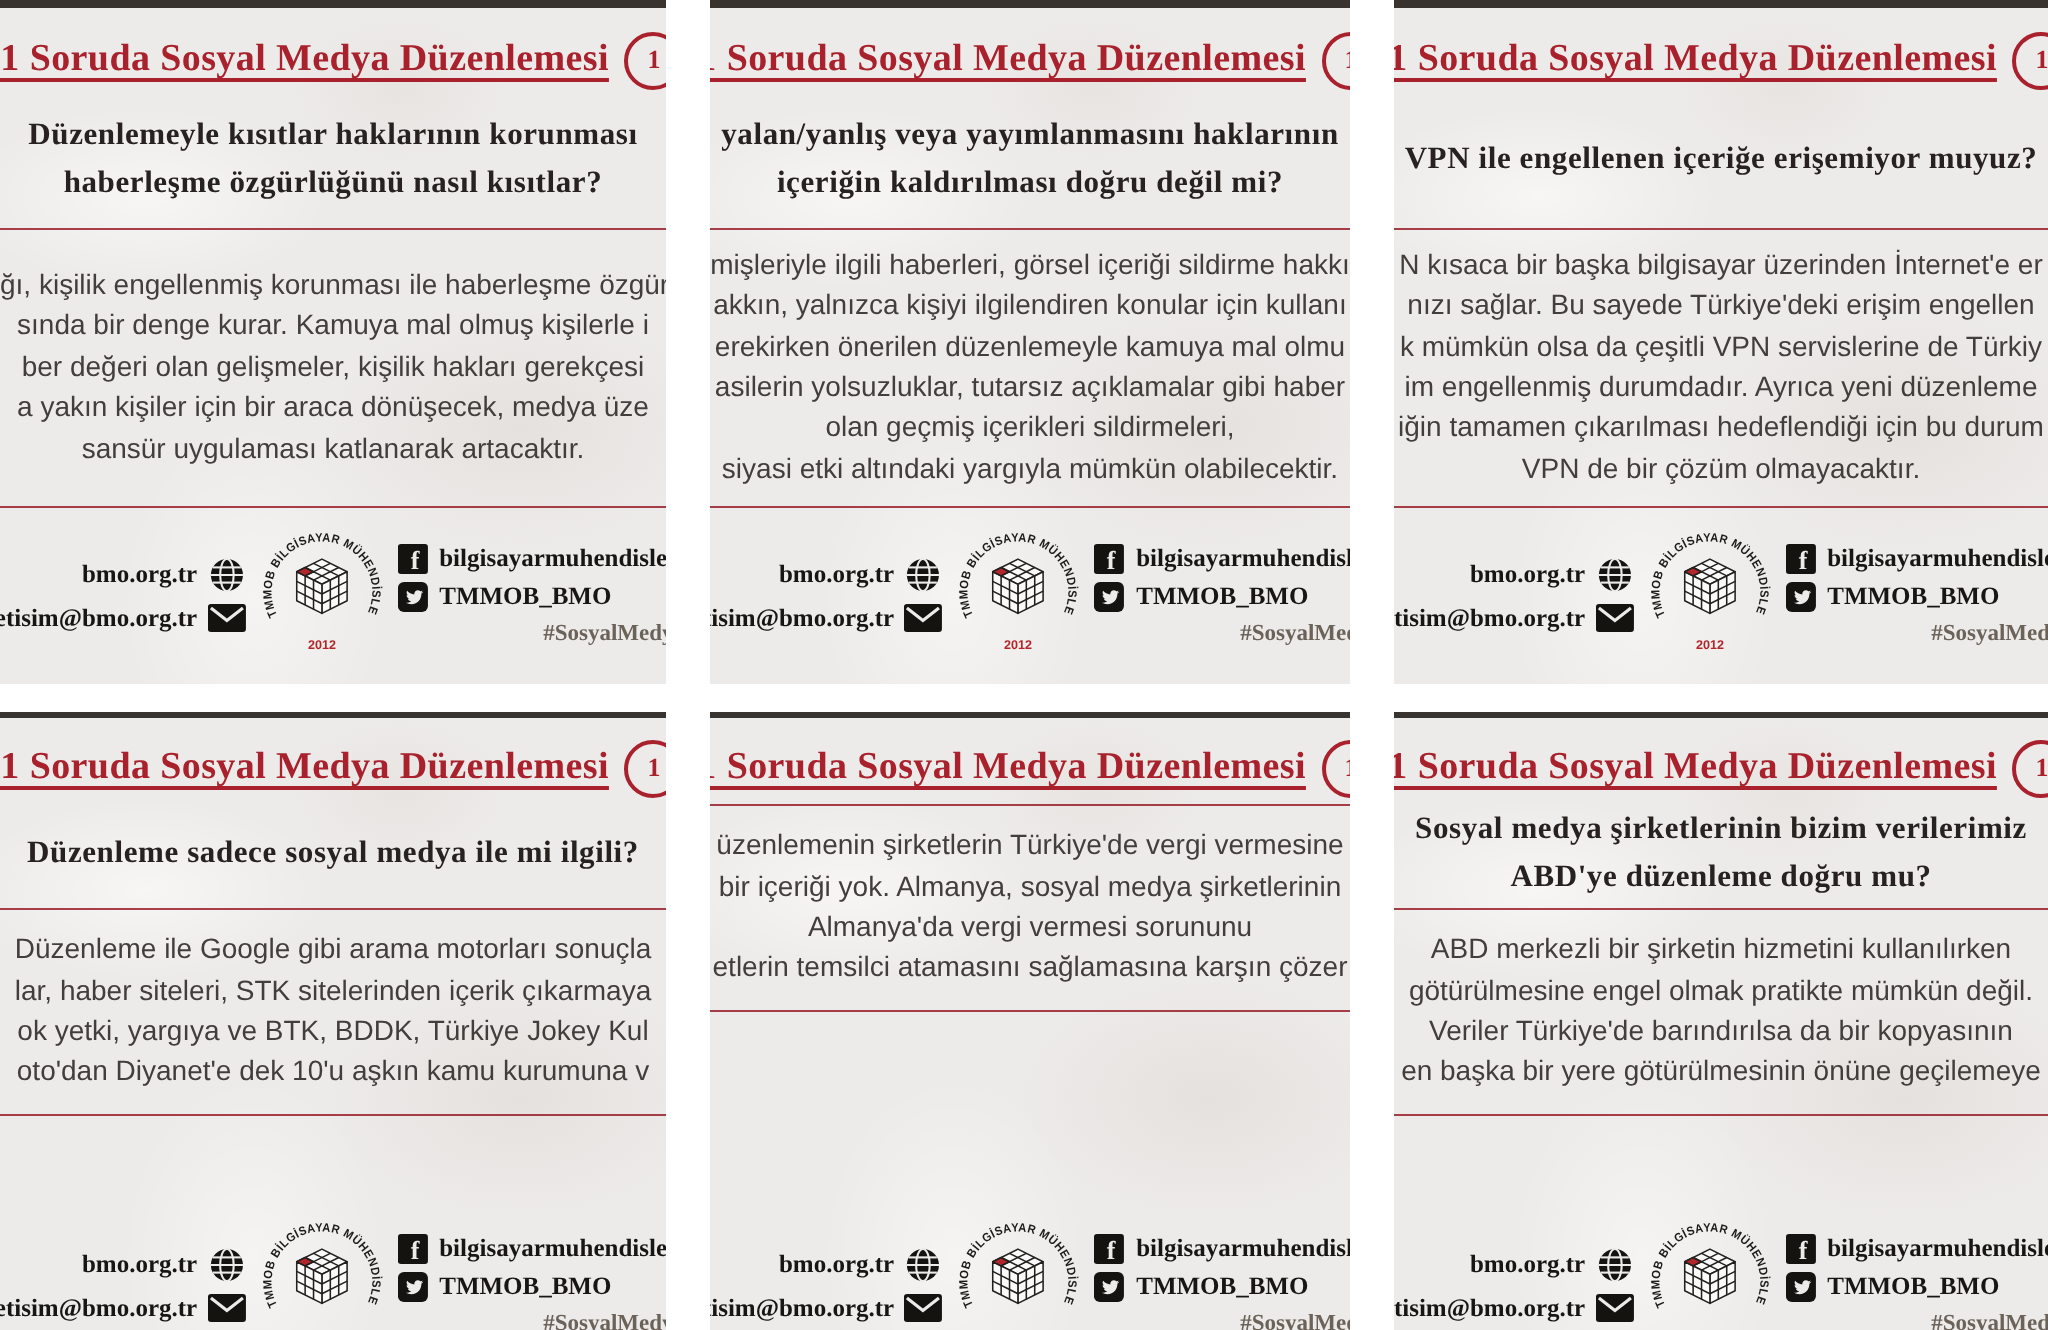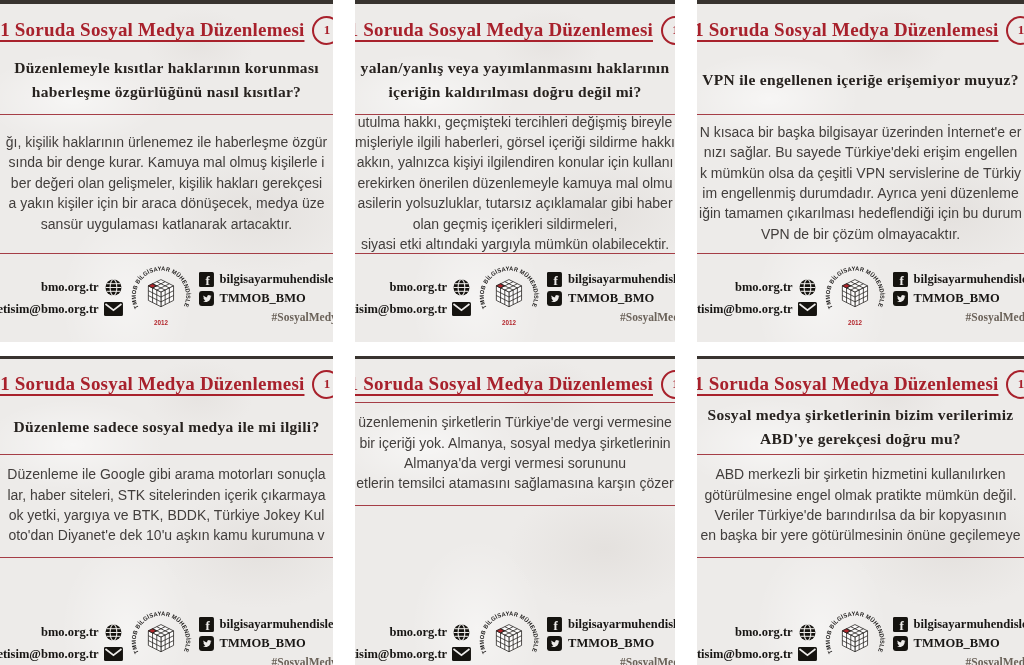--- a/index.html
+++ b/index.html
@@ -91,21 +91,21 @@
       <span class="badge">
           <span>1</span>
         </span>
     </div>
     <div class="heading">
         <div>Düzenlemeyle kısıtlar haklarının korunması</div>
         <div>haberleşme özgürlüğünü nasıl kısıtlar?</div>
       </div>
     <div class="sep"></div>
     <div class="body">
-        <div>ğı, kişilik haklarının ürlenemez ile haberleşme özgür</div>
+        <div>ğı, kişilik engellenmiş korunması ile haberleşme özgür</div>
         <div>sında bir denge kurar. Kamuya mal olmuş kişilerle i</div>
         <div>ber değeri olan gelişmeler, kişilik hakları gerekçesi</div>
         <div>a yakın kişiler için bir araca dönüşecek, medya üze</div>
         <div>sansür uygulaması katlanarak artacaktır.</div>
       </div>
     <div class="sep"></div>
     <div class="footer">
       <div class="contact">
         <div class="c-row">
           <span>bmo.org.tr</span>
@@ -177,21 +177,20 @@
       <span class="badge">
           <span>1</span>
         </span>
     </div>
     <div class="heading">
         <div>yalan/yanlış veya yayımlanmasını haklarının</div>
         <div>içeriğin kaldırılması doğru değil mi?</div>
       </div>
     <div class="sep"></div>
     <div class="body">
-        <div>utulma hakkı, geçmişteki tercihleri değişmiş bireyle</div>
         <div>mişleriyle ilgili haberleri, görsel içeriği sildirme hakkı</div>
         <div>akkın, yalnızca kişiyi ilgilendiren konular için kullanı</div>
         <div>erekirken önerilen düzenlemeyle kamuya mal olmu</div>
         <div>asilerin yolsuzluklar, tutarsız açıklamalar gibi haber</div>
         <div>olan geçmiş içerikleri sildirmeleri,</div>
         <div>siyasi etki altındaki yargıyla mümkün olabilecektir.</div>
       </div>
     <div class="sep"></div>
     <div class="footer">
       <div class="contact">
@@ -512,21 +511,21 @@
   </section>
     <section class="card c5 row2">
     <div class="title-row">
       <h2 class="title">11 Soruda Sosyal Medya Düzenlemesi</h2>
       <span class="badge">
           <span>1</span>
         </span>
     </div>
     <div class="heading">
         <div>Sosyal medya şirketlerinin bizim verilerimiz</div>
-        <div>ABD'ye gerekçesi doğru mu?</div>
+        <div>ABD'ye düzenleme doğru mu?</div>
       </div>
     <div class="sep"></div>
     <div class="body">
         <div>ABD merkezli bir şirketin hizmetini kullanılırken</div>
         <div>götürülmesine engel olmak pratikte mümkün değil.</div>
         <div>Veriler Türkiye'de barındırılsa da bir kopyasının</div>
         <div>en başka bir yere götürülmesinin önüne geçilemeye</div>
       </div>
     <div class="sep"></div>
     <div class="footer">

